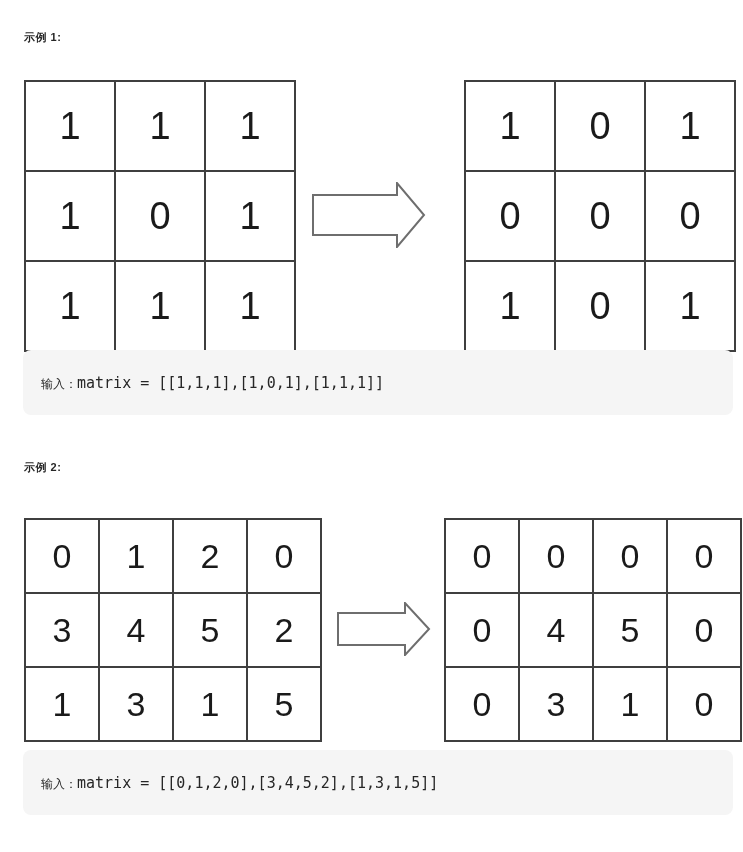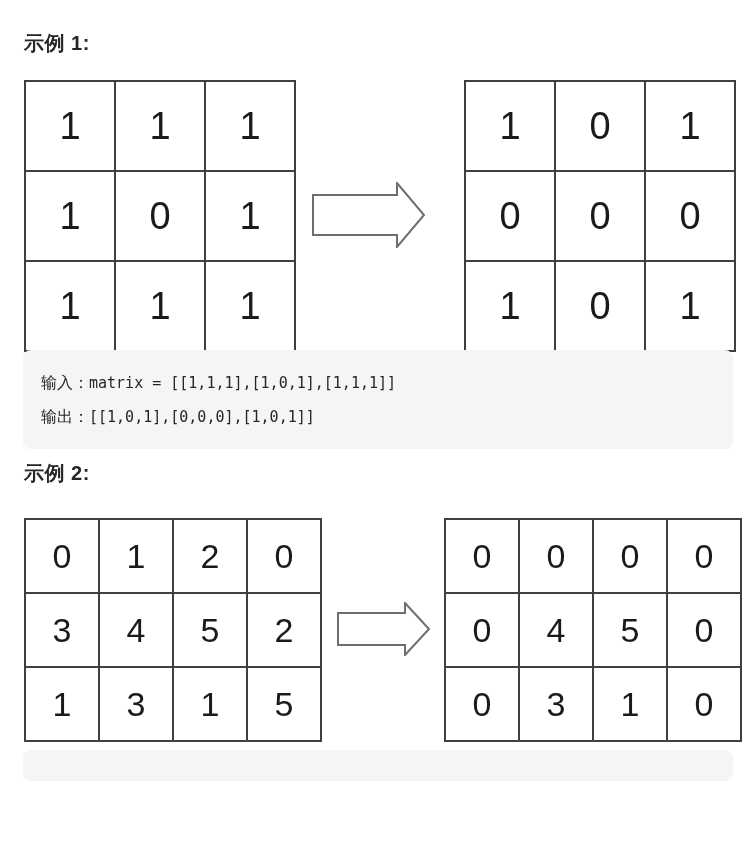--- a/index.html
+++ b/index.html
@@ -3,21 +3,21 @@
 <meta charset="utf-8">
 <style>
   html,body{margin:0;padding:0;}
   body{
     width:743px;height:852px;position:relative;background:#ffffff;
     font-family:"Liberation Sans","DejaVu Sans",sans-serif;
     color:#262626;overflow:hidden;
   }
   .abs{position:absolute;}
   .example-title{
-    font-size:20px;font-weight:bold;color:#262626;letter-spacing:0.5px;
+    font-size:11px;font-weight:bold;color:#262626;letter-spacing:0.5px;
   }
   table.matrix{
     border-collapse:collapse;table-layout:fixed;
   }
   table.matrix td{
     border:2px solid var(--grid,#3f3f3f);
     text-align:center;vertical-align:middle;
     color:#1a1a1a;background:var(--white,#ffffff);
     font-family:"Liberation Sans","DejaVu Sans",sans-serif;
     padding:0;
@@ -33,22 +33,22 @@
     border-radius:8px;
     width:710px;
     box-sizing:border-box;
     padding:17px 18px 14px 18px;
   }
   .codeline{
     font-family:"DejaVu Sans Mono","Liberation Mono",monospace;
     font-size:15px;line-height:33px;white-space:pre;color:#262626;
   }
   .cjk-label{
-    font-family:Liberation Mono, monospace;
-    font-size:16px;
+    font-family:Liberation Serif, serif;
+    font-size:12px;
   }
 </style>
 </head>
 <body style="--purple: #e6d9e8; --blue: #d7e6f8; --white: #ffffff; --grid: #3f3f3f; --codebg: #f5f5f5;">
 
 <div class="abs example-title" style="left:24px;top:30px;">示例 1:</div>
 
 <table class="abs matrix m1" style="left:24px;top:80px;">
     <tbody>
       <tr>
@@ -88,21 +88,20 @@
       <tr>
         <td class="cell w">1</td>
         <td class="cell b">0</td>
         <td class="cell w">1</td>
       </tr>
     </tbody>
   </table>
 
 <div class="abs codeblock" style="left:23px;top:350px;">
   <div class="codeline"><span class="cjk-label">输入：</span><span>matrix = [[1,1,1],[1,0,1],[1,1,1]]</span></div>
-  <div class="codeline"><span class="cjk-label">输出：</span><span>[[1,0,1],[0,0,0],[1,0,1]]</span></div>
 </div>
 
 <div class="abs example-title" style="left:24px;top:460px;">示例 2:</div>
 
 <table class="abs matrix m2" style="left:24px;top:518px;">
     <tbody>
       <tr>
         <td class="cell p">0</td>
         <td class="cell w">1</td>
         <td class="cell w">2</td>
@@ -144,13 +143,14 @@
       <tr>
         <td class="cell b">0</td>
         <td class="cell w">3</td>
         <td class="cell w">1</td>
         <td class="cell b">0</td>
       </tr>
     </tbody>
   </table>
 
 <div class="abs codeblock" style="left:23px;top:750px;">
+  <div class="codeline"><span class="cjk-label">输入：</span><span>matrix = [[0,1,2,0],[3,4,5,2],[1,3,1,5]]</span></div>
 </div>
 
 </body></html>

